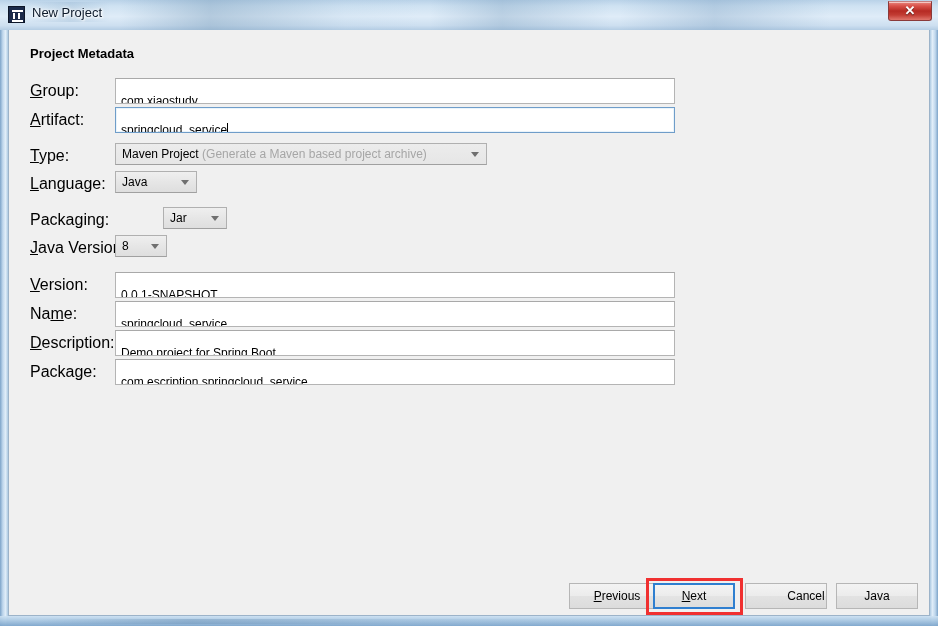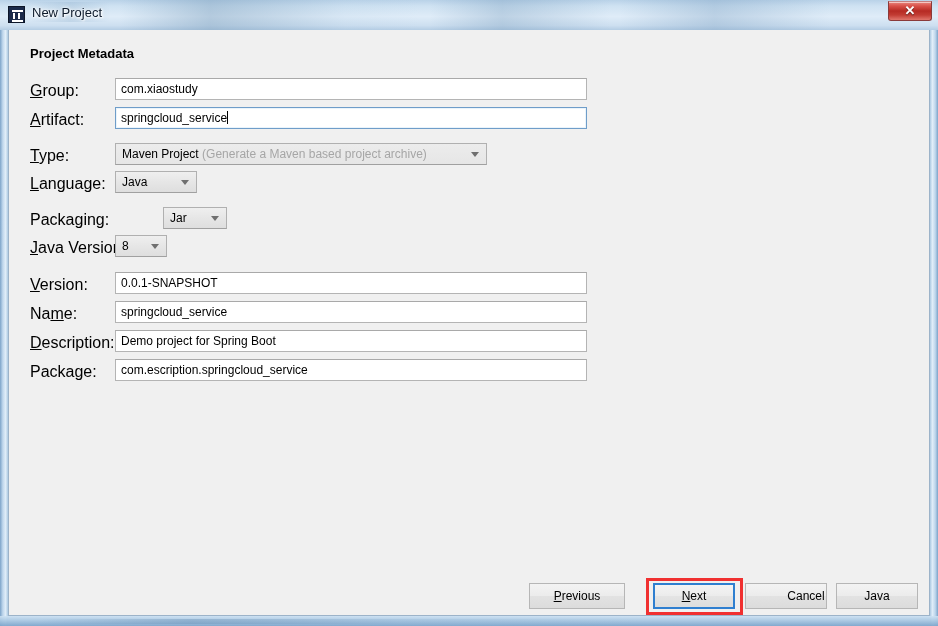--- a/index.html
+++ b/index.html
@@ -142,29 +142,29 @@
     left: 21px;
     font-size: 16px;
     color: #000000;
     white-space: nowrap;
   }
   .label u { text-decoration: underline; }
 
   .textfield {
     position: absolute;
     left: 106px;
-    width: 472px;
+    width: 560px;
     height: 22px;
     box-sizing: border-box;
     background: #ffffff;
     border: 1px solid #b4b4b4;
     border-top-color: #a9a9a9;
     font-size: 12px;
     color: #000000;
-    padding: 0 5px;
+    padding: 12px 5px;
     line-height: 20px;
     white-space: nowrap;
     overflow: hidden;
   }
   .textfield.focused {
     border: 1px solid #6f9dc9;
     box-shadow: inset 0 0 0 1px #eaf4fb;
     background: #ffffff;
   }
   .caret {
@@ -285,21 +285,21 @@
 
     <div class="label" style="top:275px">Na<u>m</u>e:</div>
     <div class="textfield" style="top:271px">springcloud_service</div>
 
     <div class="label" style="top:304px"><u>D</u>escription:</div>
     <div class="textfield" style="top:300px">Demo project for Spring Boot</div>
 
     <div class="label" style="top:333px">Package:</div>
     <div class="textfield" style="top:329px">com.escription.springcloud_service</div>
 
-    <div class="dlg-button" style="left:520px; top:553px; width:96px;"><u>P</u>revious</div>
+    <div class="dlg-button" style="left:560px; top:553px; width:96px;"><u>P</u>revious</div>
     <div class="dlg-button default" style="left:644px; top:553px; width:82px;"><u>N</u>ext</div>
     <div class="dlg-button" style="left:736px; top:553px; width:82px;padding-left:40px;">Cancel</div>
     <div class="dlg-button" style="left:827px; top:553px; width:82px;">Java</div>
 
     <div class="anno-rect" style="left:637px; top:548px; width:97px; height:37px;"></div>
 
   </div>
 
   <div class="frame-bottom"></div>
   <div class="frame-bottom-smear"></div>

